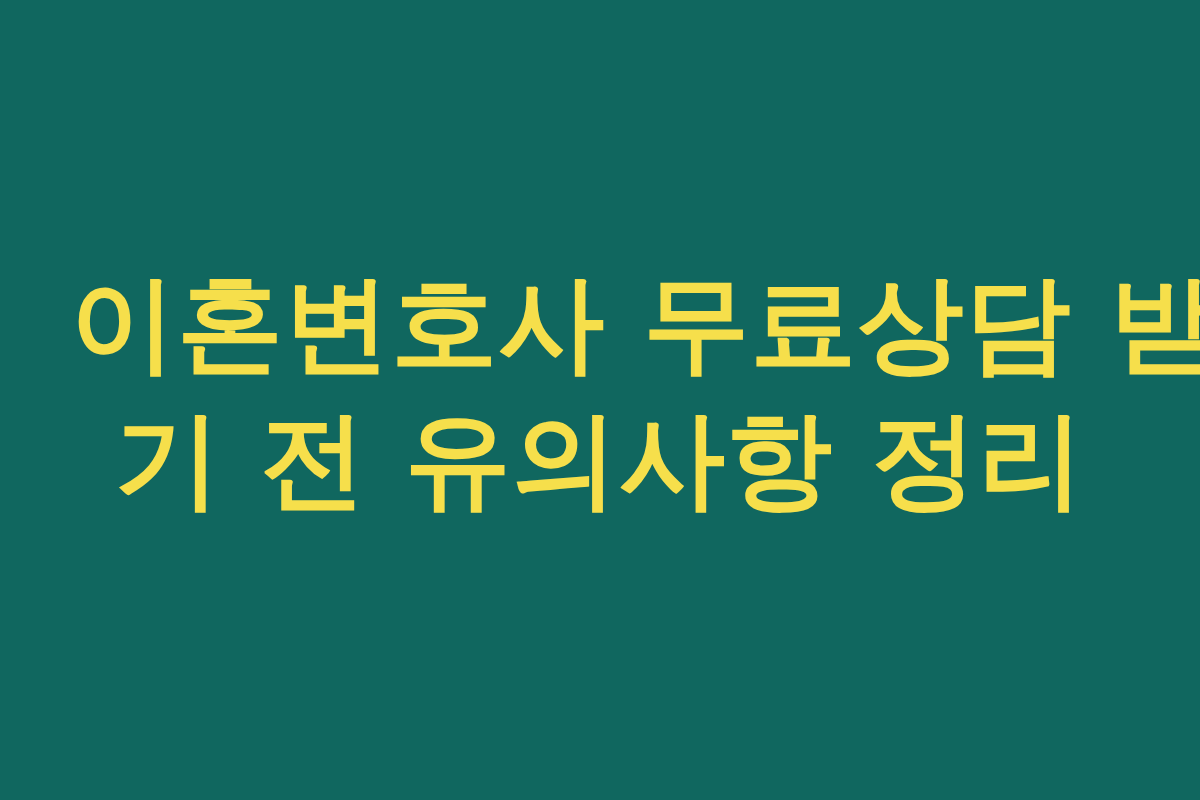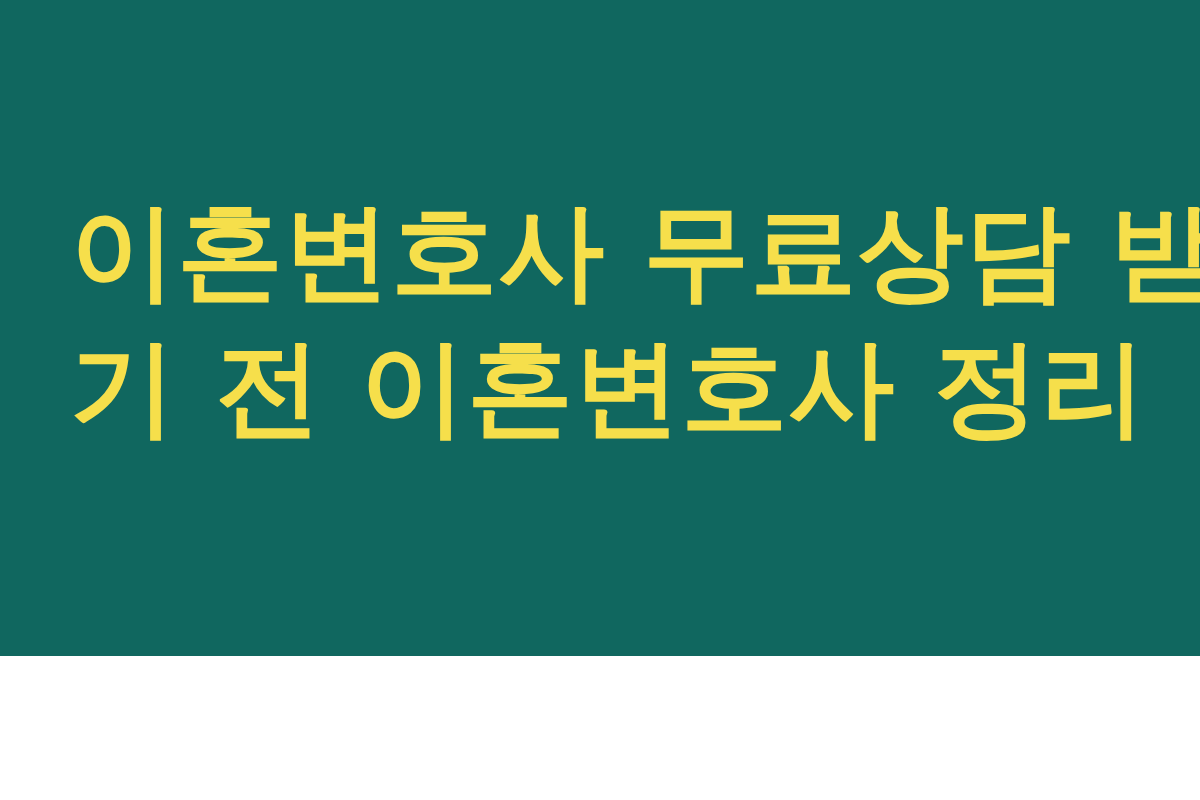--- a/index.html
+++ b/index.html
@@ -11,21 +11,21 @@
   body {
     width: 1200px;
     height: 800px;
     overflow: hidden;
     font-family: "Liberation Sans", "DejaVu Sans", sans-serif;
   }
 
   #thumbnail-canvas {
     position: relative;
     width: 1200px;
-    height: 656px;
+    height: 800px;
     background-color: #10675f;
     display: flex;
     align-items: center;
     justify-content: center;
     box-sizing: border-box;
   }
 
   #headline-block {
     width: 1060px;
     text-align: center;
@@ -47,17 +47,17 @@
 </style>
 </head>
 <body>
 
 <div id="thumbnail-canvas">
 
   <div id="headline-block">
 
     <span class="headline-line">이혼변호사 무료상담 받</span>
 
-    <span class="headline-line">기 전 이혼변호사 정리</span>
+    <span class="headline-line">기 전 유의사항 정리</span>
 
   </div>
 
 </div>
 
 </body></html>

